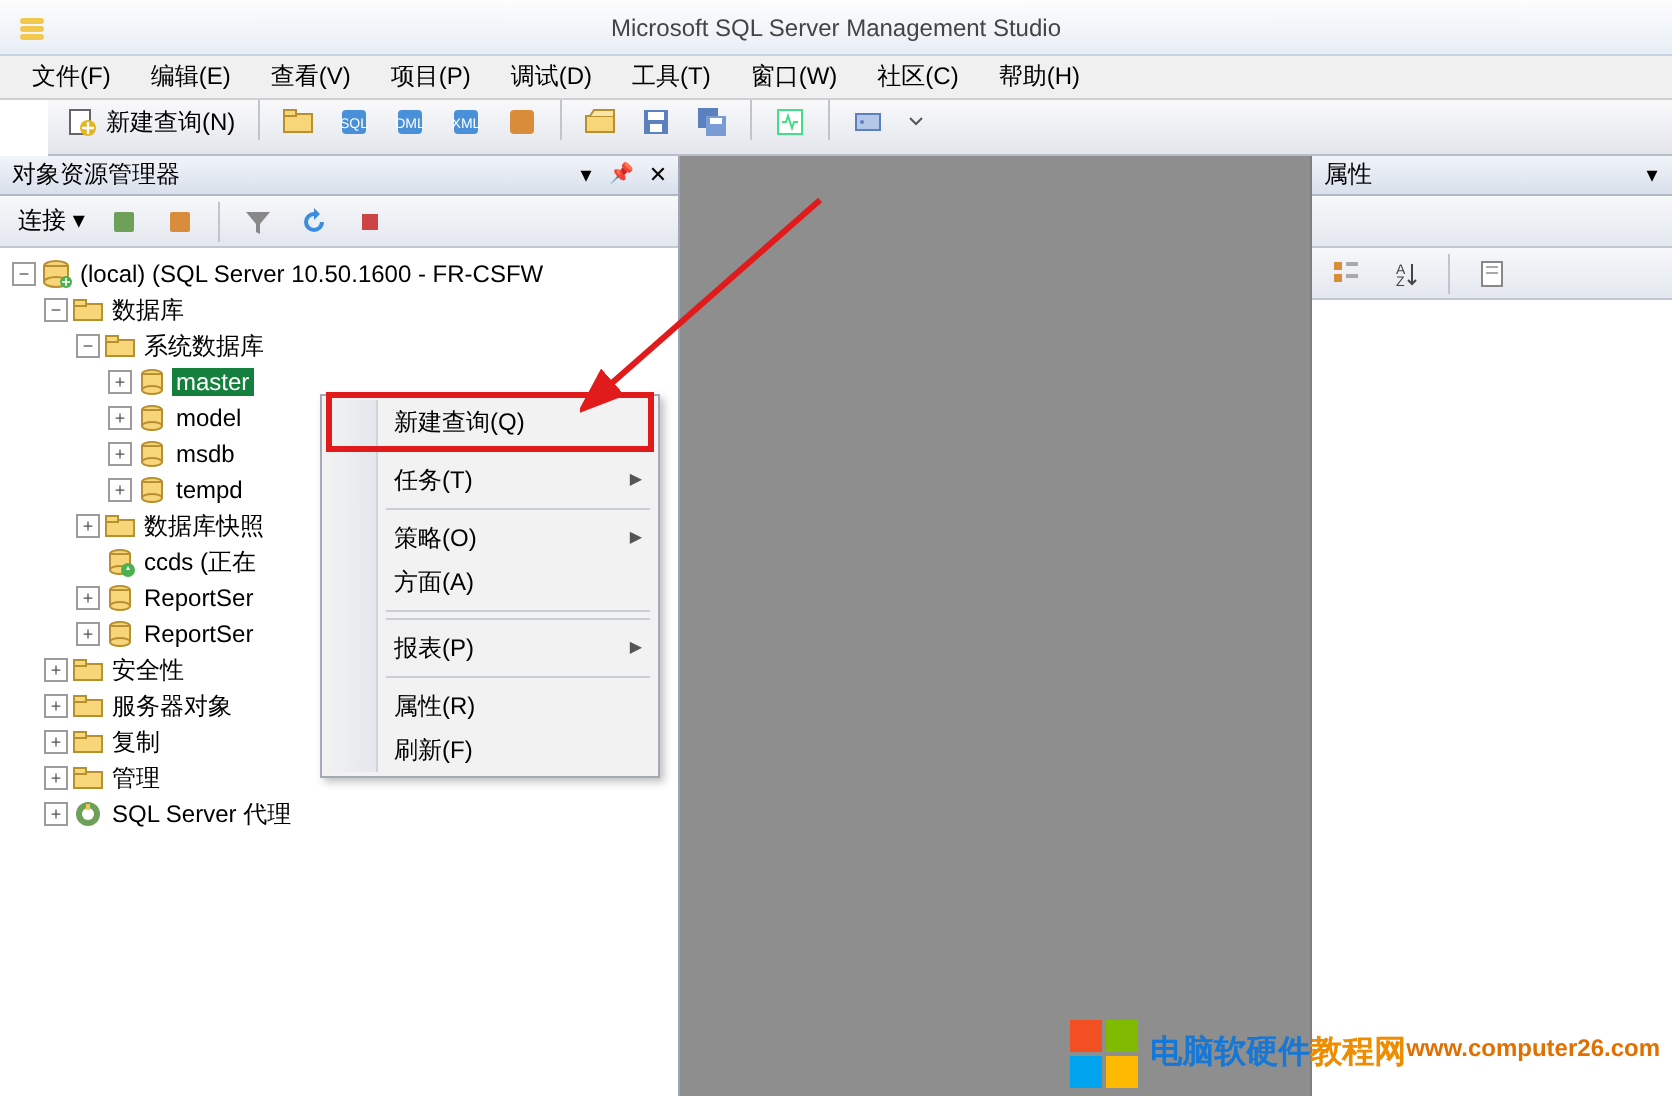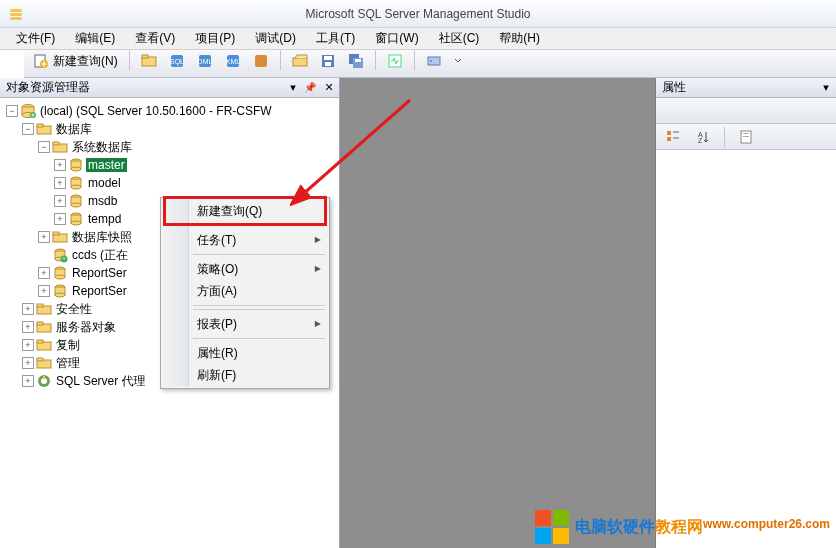--- a/index.html
+++ b/index.html
@@ -337,20 +337,51 @@
 
   <div class="left-panel">
     <div class="panel-header">
       <span>对象资源管理器</span>
       <div class="hdr-btns">
         <span class="hdr-btn">▾</span>
         <span class="hdr-btn" style="font-size:10px">📌</span>
         <span class="hdr-btn">✕</span>
       </div>
     </div>
+    <div class="panel-toolbar">
+      <div class="tb-btn">
+          <span>连接 ▾</span>
+        </div>
+      <div class="tb-btn">
+          <svg class="icon-svg" viewBox="0 0 16 16">
+            <rect x="3" y="3" width="10" height="10" fill="#6fa05a" rx="1"></rect>
+          </svg>
+        </div>
+      <div class="tb-btn">
+          <svg class="icon-svg" viewBox="0 0 16 16">
+            <rect x="3" y="3" width="10" height="10" fill="#d98c3a" rx="1"></rect>
+          </svg>
+        </div>
+      <div class="tb-sep"></div>
+      <div class="tb-btn">
+          <svg class="icon-svg" viewBox="0 0 16 16">
+            <path d="M2 3h12l-5 6v5l-2-1v-4z" fill="#888"></path>
+          </svg>
+        </div>
+      <div class="tb-btn">
+          <svg class="icon-svg" viewBox="0 0 16 16">
+            <path d="M8 3a5 5 0 1 0 5 5h-2a3 3 0 1 1-3-3v2l3-3-3-3z" fill="#3a8de0"></path>
+          </svg>
+        </div>
+      <div class="tb-btn">
+          <svg class="icon-svg" viewBox="0 0 16 16">
+            <rect x="4" y="4" width="8" height="8" fill="#c44"></rect>
+          </svg>
+        </div>
+    </div>
     <div class="tree">
       <div class="node" style="--indent:4px">
         <span class="expander">−</span>
         <span class="tree-icon">
             <svg class="icon-svg" viewBox="0 0 16 16">
               <ellipse cx="8" cy="4" rx="6" ry="2.5" fill="#f7d679" stroke="#b89030"></ellipse>
               <rect x="2" y="4" width="12" height="8" fill="#f7d679" stroke="#b89030"></rect>
               <ellipse cx="8" cy="12" rx="6" ry="2.5" fill="#f7d679" stroke="#b89030"></ellipse>
               <circle cx="13" cy="12" r="3" fill="#4caf50"></circle>
               <path d="M13 10v4M11 12h4" stroke="#fff" stroke-width="0.8"></path>

